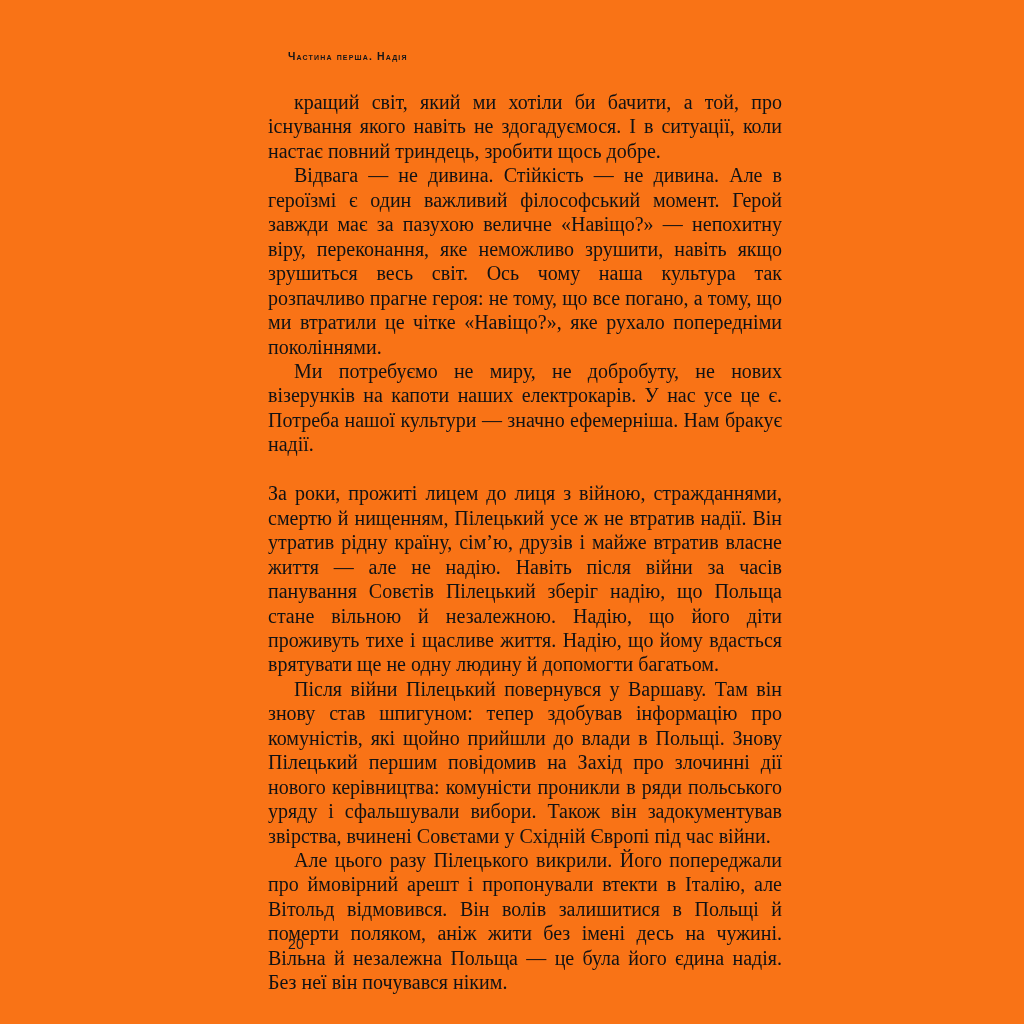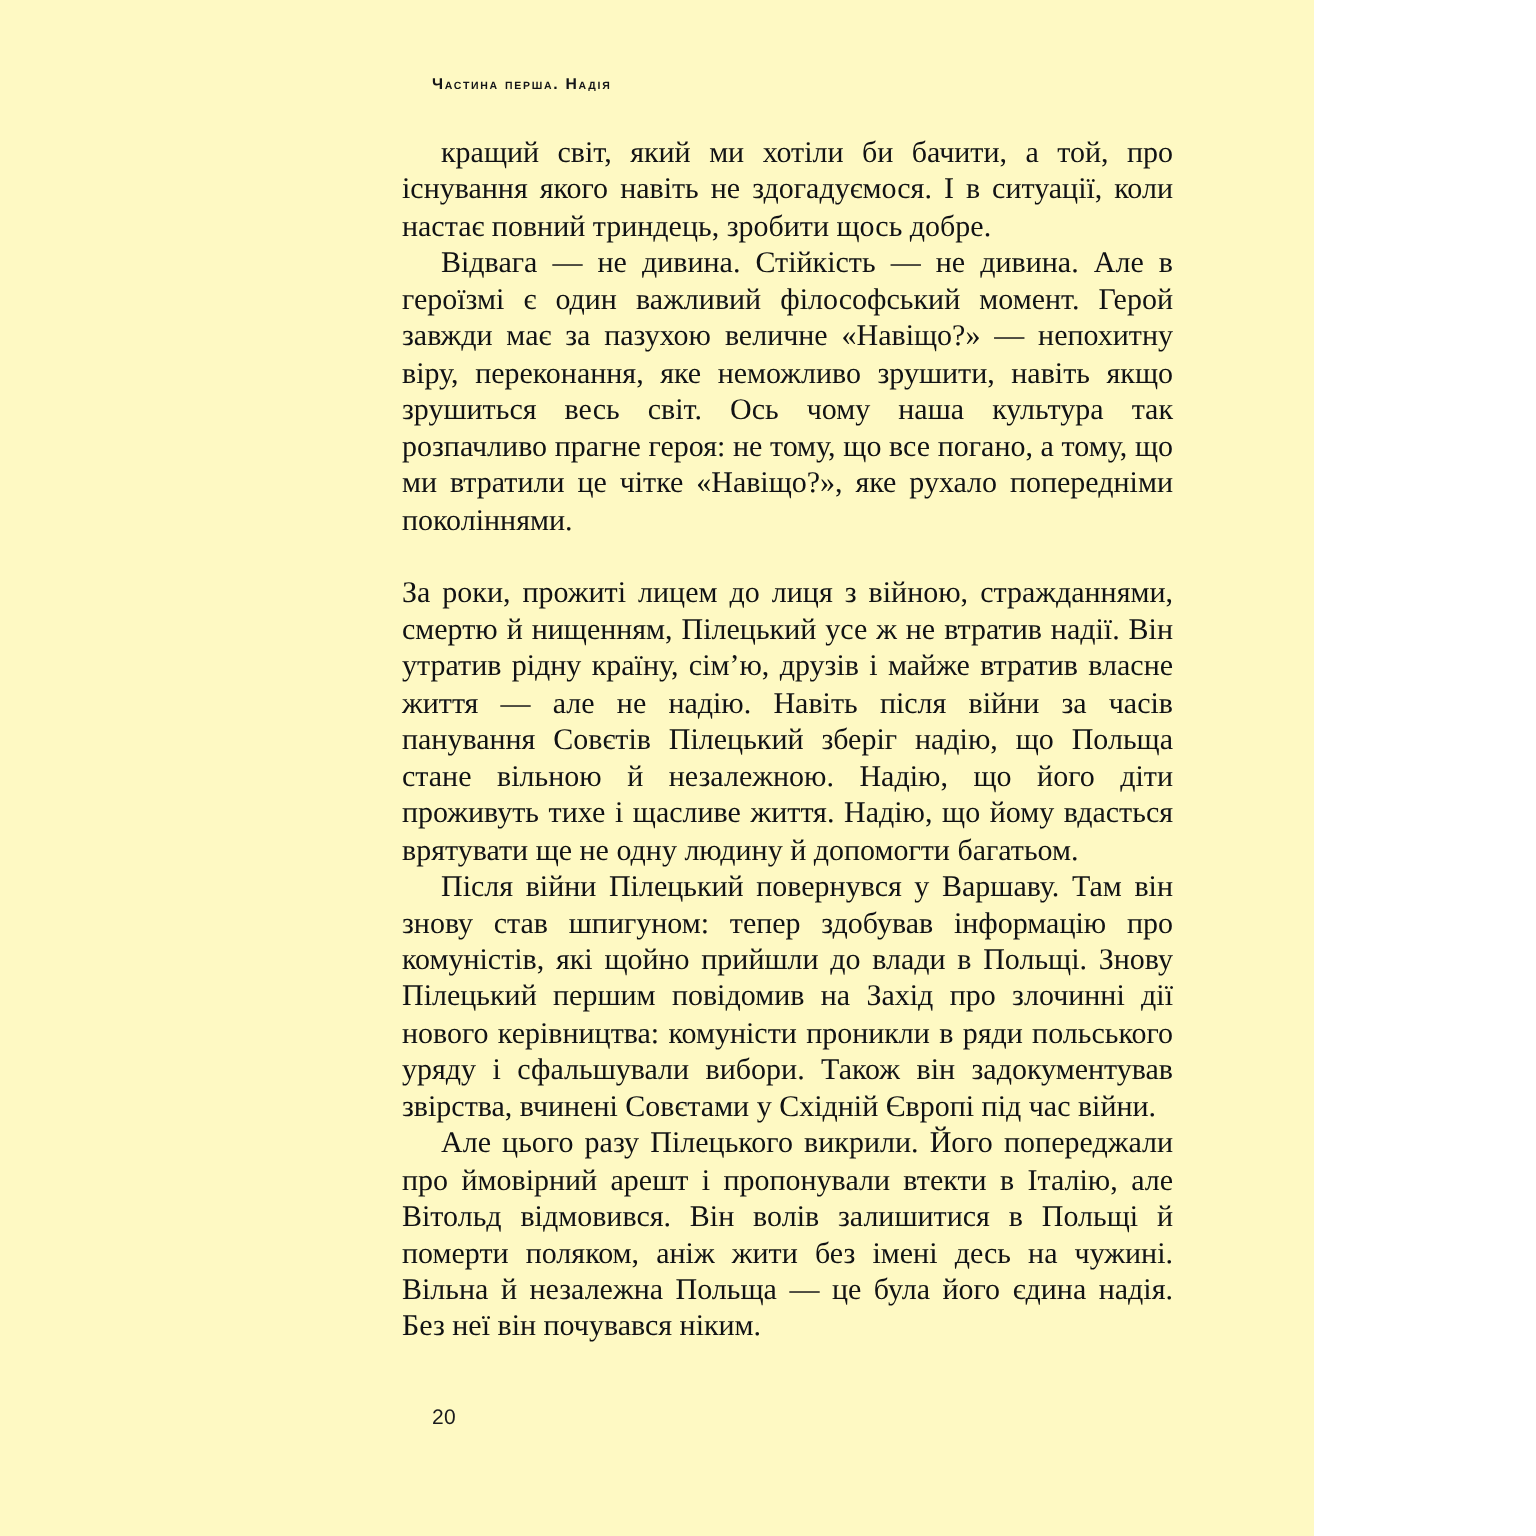--- a/index.html
+++ b/index.html
@@ -11,23 +11,23 @@
     width: 1024px;
     height: 1024px;
     overflow: hidden;
     font-family: "Liberation Serif", "DejaVu Serif", serif;
     color: #111214;
     -webkit-font-smoothing: antialiased;
   }
 
   .page {
     position: relative;
-    width: 876px;
+    width: 1024px;
     height: 1024px;
-    background: #fef9c3;
+    background: #f97316;
   }
 
   
   .running-head {
     position: absolute;
     left: 288px;
     top: 50px;
     font-family: "Liberation Sans", "DejaVu Sans", sans-serif;
     font-size: 10.5px;
     font-weight: 600;
@@ -83,20 +83,21 @@
 
 <div class="page">
 
   <div class="running-head">Частина перша. Надія</div>
 
   <div class="text-column">
 
     <div>
       <p class="para">кращий світ, який ми хотіли би бачити, а той, про існування якого навіть не здогадуємося. І в ситуації, коли настає повний триндець, зробити щось добре.</p>
       <p class="para">Відвага — не дивина. Стійкість — не дивина. Але в героїзмі є один важливий філософський момент. Герой завжди має за пазухою величне «Навіщо?» — непохитну віру, переконання, яке неможливо зрушити, навіть якщо зрушиться весь світ. Ось чому наша культура так розпачливо прагне героя: не тому, що все погано, а тому, що ми втратили це чітке «Навіщо?», яке рухало попередніми поколіннями.</p>
+      <p class="para">Ми потребуємо не миру, не добробуту, не нових візерунків на капоти наших електрокарів. У нас усе це є. Потреба нашої культури — значно ефемерніша. Нам бракує надії.</p>
     </div>
 
     <div class="section-gap"></div>
 
     <div>
       <p class="para no-indent">За роки, прожиті лицем до лиця з війною, стражданнями, смертю й нищенням, Пілецький усе ж не втратив надії. Він утратив рідну країну, сім’ю, друзів і майже втратив власне життя — але не надію. Навіть після війни за часів панування Совєтів Пілецький зберіг надію, що Польща стане вільною й незалежною. Надію, що його діти проживуть тихе і щасливе життя. Надію, що йому вдасться врятувати ще не одну людину й допомогти багатьом.</p>
       <p class="para">Після війни Пілецький повернувся у Варшаву. Там він знову став шпигуном: тепер здобував інформацію про комуністів, які щойно прийшли до влади в Польщі. Знову Пілецький першим повідомив на Захід про злочинні дії нового керівництва: комуністи проникли в ряди польського уряду і сфальшували вибори. Також він задокументував звірства, вчинені Совєтами у Східній Європі під час війни.</p>
       <p class="para">Але цього разу Пілецького викрили. Його попереджали про ймовірний арешт і пропонували втекти в Італію, але Вітольд відмовився. Він волів залишитися в Польщі й померти поляком, аніж жити без імені десь на чужині. Вільна й незалежна Польща — це була його єдина надія. Без неї він почувався ніким.</p>
     </div>
 

